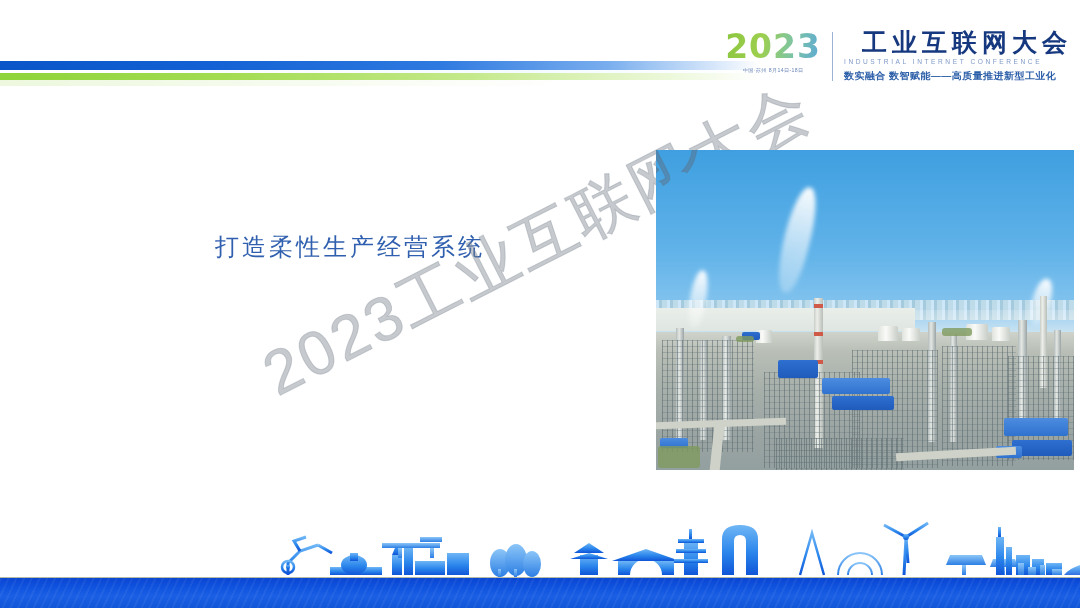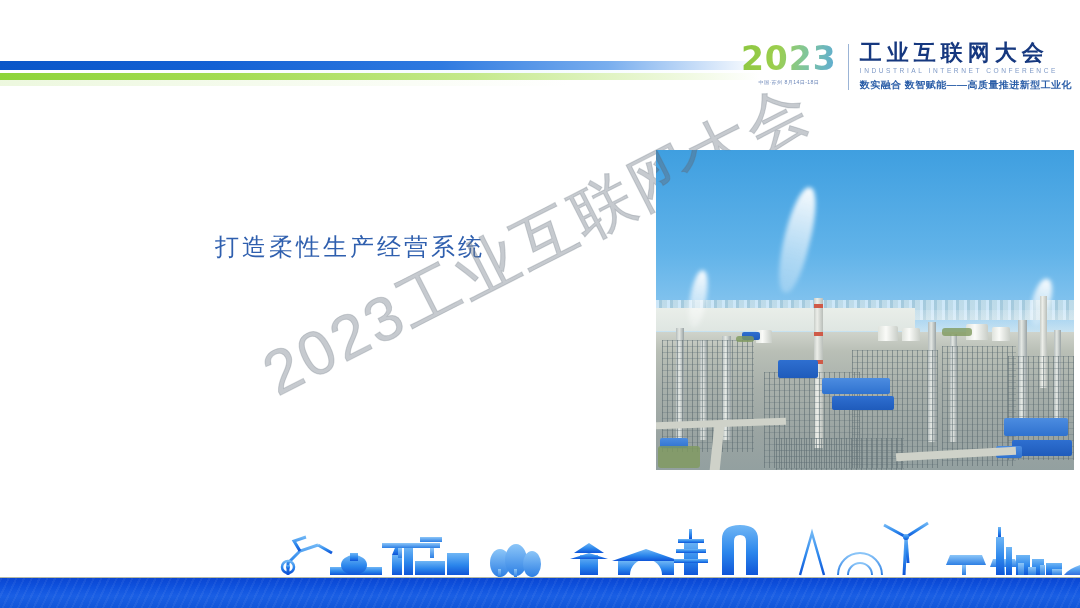--- a/index.html
+++ b/index.html
@@ -32,37 +32,37 @@
   .div-green {
     position:absolute; left:0; top:12px; width:100%; height:7px;
     background:linear-gradient(to right,#8ed43a 0%,#a3dc52 30%,#c4e98b 62%,rgba(214,240,170,0) 100%);
   }
   .div-fade {
     position:absolute; left:0; top:19px; width:100%; height:6px;
     background:linear-gradient(to right,rgba(232,246,214,.8) 0%,rgba(240,250,230,0) 75%);
   }
 
   
-  .logo { position:absolute; right:8px; top:42px; display:flex; align-items:flex-start; }
+  .logo { position:absolute; right:8px; top:30px; display:flex; align-items:flex-start; }
   .logo-year-box { padding-right:11px; text-align:center; }
   .logo-year {
     font-size:33px; font-weight:700; letter-spacing:1px; line-height:1;
     background:linear-gradient(100deg,#8cc63f 0%,#9ccf4e 38%,#7fc5a0 68%,#5aa9d8 100%);
     -webkit-background-clip:text; background-clip:text; color:transparent;
     font-family:"DejaVu Sans", sans-serif;
   }
   .logo-year-sub {
     margin-top:4px; font-size:5.2px; letter-spacing:.35px;
     color:#6b86b8; white-space:nowrap; transform:scaleY(.92);
   }
   .logo-sep { width:1px; align-self:stretch; background:#9bb4d6; margin-top:2px; margin-bottom:2px; }
   .logo-right { padding-left:11px; }
   .logo-cn {
-    font-size:22px; font-weight:700; color:#16387f; line-height:1;
-    letter-spacing:5px; white-space:nowrap;
+    font-size:25px; font-weight:700; color:#16387f; line-height:1;
+    letter-spacing:5px; white-space:nowrap;margin-left:18px;
   }
   .logo-en {
     margin-top:3px; font-size:6.6px; letter-spacing:2.55px;
     color:#7e99c6; white-space:nowrap; transform:scaleY(.95);
   }
   .logo-tag {
     margin-top:4px; font-size:10px; letter-spacing:.45px;
     color:#2b5ea8; font-weight:700; white-space:nowrap; transform:scaleY(.95);
   }
 

